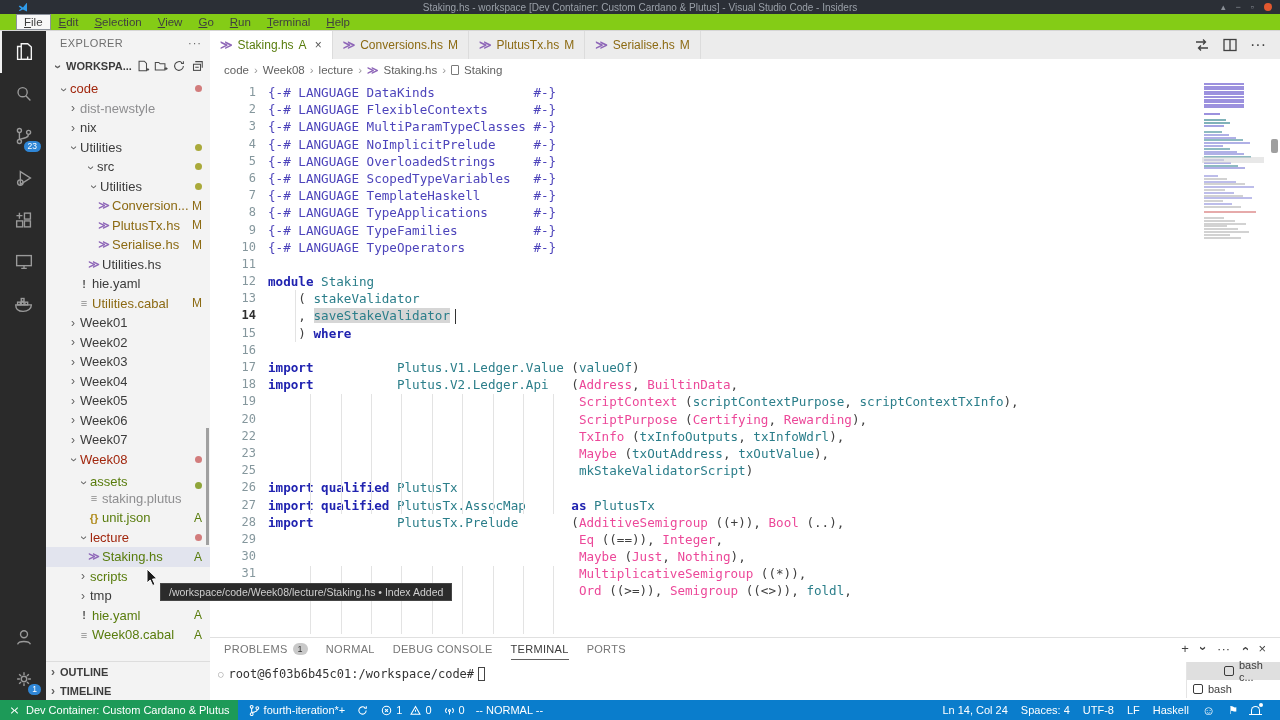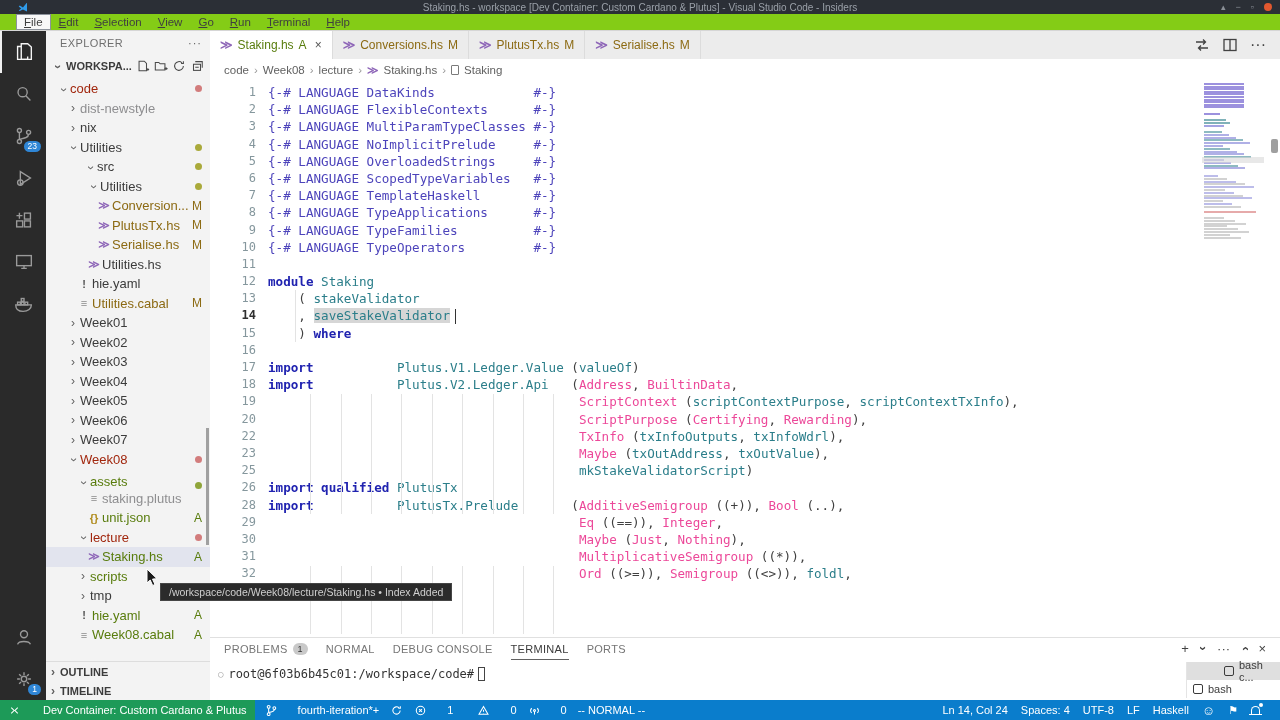--- a/index.html
+++ b/index.html
@@ -101,23 +101,23 @@
   .terminal { font-family:"DejaVu Sans Mono",monospace; font-size:12px; color:#333; padding:7px 0 0 8px; display:flex; align-items:center; }
   .term-deco { color:#a8a8a8; font-size:9px; margin-right:5px; }
   .term-caret { display:inline-block; width:7px; height:14px; border:1px solid #444; margin-left:4px; vertical-align:middle; }
   .term-list { position:absolute; right:0; top:24px; width:94px; font-size:11px; color:#3b3b3b; border-left:1px solid #e4e4e4; }
   .term-row { height:18px; display:flex; align-items:center; gap:5px; padding-left:6px; }
   .term-row.selected { background:#dfdfdf;padding-left:37px; }
   .term-ico { width:10px; height:10px; border:1.2px solid #3a3a3a; border-radius:2px; flex:0 0 auto; }
 
   
   .statusbar { height:20px; display:flex; align-items:stretch; font-size:11px; color:#fff; flex:0 0 auto; }
-  .sb-remote { background:#1d9a58; display:flex; align-items:center; gap:22px; padding:0 8px; }
+  .sb-remote { background:#1d9a58; display:flex; align-items:center; gap:5px; padding:0 8px; }
   .sb-blue { background:#0a7dcc; flex:1 1 auto; display:flex; align-items:center; gap:11px; padding:0 10px; }
-  .sb-item { display:flex; align-items:center; gap:20px; }
+  .sb-item { display:flex; align-items:center; gap:3px; }
   .sb-right { margin-left:auto; display:flex; align-items:center; gap:13px; padding-right:10px; }
   .statusbar svg { width:13px; height:13px; stroke:#fff; fill:none; stroke-width:1.3; }
   .bell { position:relative; display:inline-block; width:9px; height:8px; border:1.2px solid #fff; border-bottom:0; border-radius:5px 5px 0 0; }
   .bell::after { content:""; position:absolute; left:-3px; right:-3px; bottom:-1px; height:1.2px; background:#fff; }
   .bell-dot { position:absolute; right:-3px; top:-3px; width:4px; height:4px; background:#fff; border-radius:50%; }
 
   
   .tooltip { position:absolute; left:160px; top:583px; background:#2b2b2b; color:#cfcfcf; font-size:10.5px; padding:2px 8px; border:1px solid #454545; z-index:50; white-space:nowrap; }
   .mouse-cursor { position:absolute; left:146px; top:568px; z-index:60; }
 </style>
@@ -484,20 +484,21 @@
             <div class="code-line"><span class="ln">15</span><span class="lt"><span class="tk-p">    </span><span class="tk-p">) </span><span class="tk-kw">where</span></span></div>
             <div class="code-line"><span class="ln">16</span><span class="lt"></span></div>
             <div class="code-line"><span class="ln">17</span><span class="lt"><span class="tk-kw">import</span><span class="tk-p">           </span><span class="tk-teal">Plutus.V1.Ledger.Value</span><span class="tk-p"> (</span><span class="tk-teal">valueOf</span><span class="tk-p">)</span></span></div>
             <div class="code-line"><span class="ln">18</span><span class="lt"><span class="tk-kw">import</span><span class="tk-p">           </span><span class="tk-teal">Plutus.V2.Ledger.Api</span><span class="tk-p">   </span><span class="tk-p">(</span><span class="tk-type">Address</span><span class="tk-p">, </span><span class="tk-type">BuiltinData</span><span class="tk-p">,</span></span></div>
             <div class="code-line"><span class="ln">19</span><span class="lt"><span class="tk-p">                                         </span><span class="tk-type">ScriptContext</span><span class="tk-p"> (</span><span class="tk-teal">scriptContextPurpose</span><span class="tk-p">, </span><span class="tk-teal">scriptContextTxInfo</span><span class="tk-p">),</span></span></div>
             <div class="code-line"><span class="ln">20</span><span class="lt"><span class="tk-p">                                         </span><span class="tk-type">ScriptPurpose</span><span class="tk-p"> (</span><span class="tk-type">Certifying</span><span class="tk-p">, </span><span class="tk-type">Rewarding</span><span class="tk-p">),</span></span></div>
             <div class="code-line"><span class="ln">22</span><span class="lt"><span class="tk-p">                                         </span><span class="tk-type">TxInfo</span><span class="tk-p"> (</span><span class="tk-teal">txInfoOutputs</span><span class="tk-p">, </span><span class="tk-teal">txInfoWdrl</span><span class="tk-p">),</span></span></div>
             <div class="code-line"><span class="ln">23</span><span class="lt"><span class="tk-p">                                         </span><span class="tk-type">Maybe</span><span class="tk-p"> (</span><span class="tk-teal">txOutAddress</span><span class="tk-p">, </span><span class="tk-teal">txOutValue</span><span class="tk-p">),</span></span></div>
             <div class="code-line"><span class="ln">25</span><span class="lt"><span class="tk-p">                                         </span><span class="tk-teal">mkStakeValidatorScript</span><span class="tk-p">)</span></span></div>
             <div class="code-line"><span class="ln">26</span><span class="lt"><span class="tk-kw">import qualified</span><span class="tk-p"> </span><span class="tk-teal">PlutusTx</span></span></div>
+            <div class="code-line"><span class="ln">27</span><span class="lt"><span class="tk-kw">import qualified</span><span class="tk-p"> </span><span class="tk-teal">PlutusTx.AssocMap</span><span class="tk-p">      </span><span class="tk-kw">as</span><span class="tk-p"> </span><span class="tk-teal">PlutusTx</span></span></div>
             <div class="code-line"><span class="ln">28</span><span class="lt"><span class="tk-kw">import</span><span class="tk-p">           </span><span class="tk-teal">PlutusTx.Prelude</span><span class="tk-p">       </span><span class="tk-p">(</span><span class="tk-type">AdditiveSemigroup</span><span class="tk-p"> ((+)), </span><span class="tk-type">Bool</span><span class="tk-p"> (..),</span></span></div>
             <div class="code-line"><span class="ln">29</span><span class="lt"><span class="tk-p">                                         </span><span class="tk-type">Eq</span><span class="tk-p"> ((==)), </span><span class="tk-type">Integer</span><span class="tk-p">,</span></span></div>
             <div class="code-line"><span class="ln">30</span><span class="lt"><span class="tk-p">                                         </span><span class="tk-type">Maybe</span><span class="tk-p"> (</span><span class="tk-type">Just</span><span class="tk-p">, </span><span class="tk-type">Nothing</span><span class="tk-p">),</span></span></div>
             <div class="code-line"><span class="ln">31</span><span class="lt"><span class="tk-p">                                         </span><span class="tk-type">MultiplicativeSemigroup</span><span class="tk-p"> ((*)),</span></span></div>
             <div class="code-line"><span class="ln">32</span><span class="lt"><span class="tk-p">                                         </span><span class="tk-type">Ord</span><span class="tk-p"> ((&gt;=)), </span><span class="tk-type">Semigroup</span><span class="tk-p"> ((&lt;&gt;)), </span><span class="tk-teal">foldl</span><span class="tk-p">,</span></span></div>
           </div>
         <div id="guides">
             <div class="guide" style="left: 85.18px; top: 209.4px; height: 51.6px;"></div>
             <div class="guide" style="left: 100.36px; top: 312.6px; height: 120.4px;"></div>
             <div class="guide" style="left: 130.72px; top: 312.6px; height: 120.4px;"></div>

